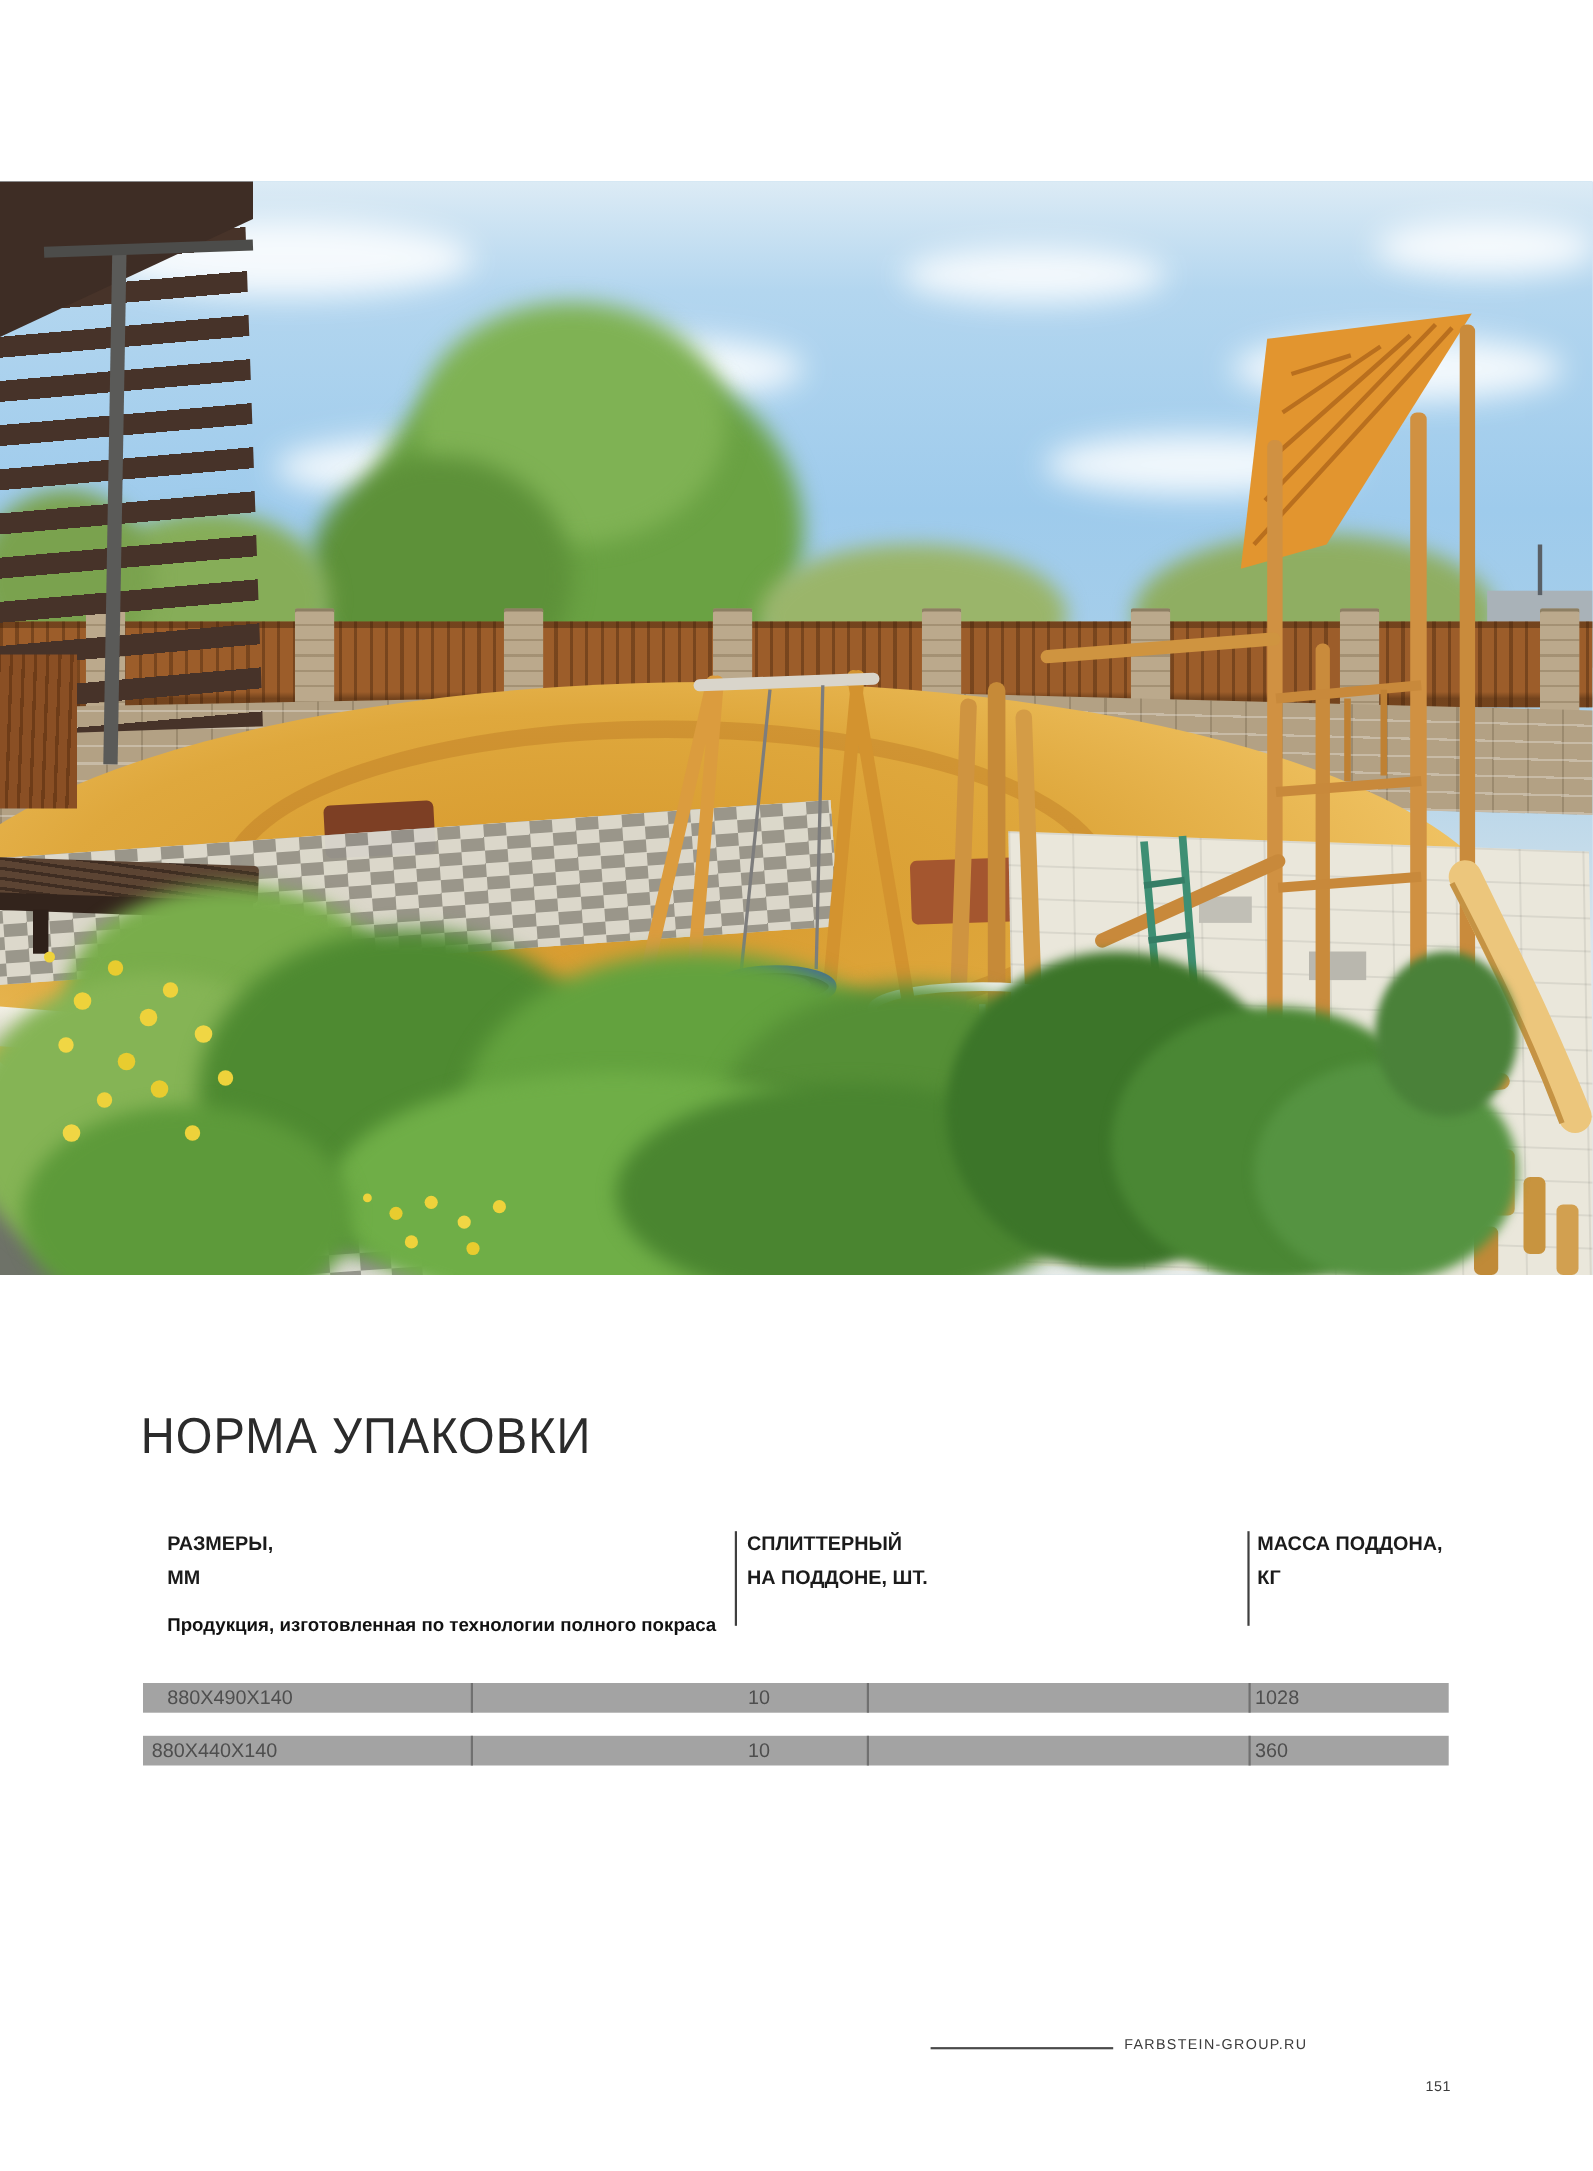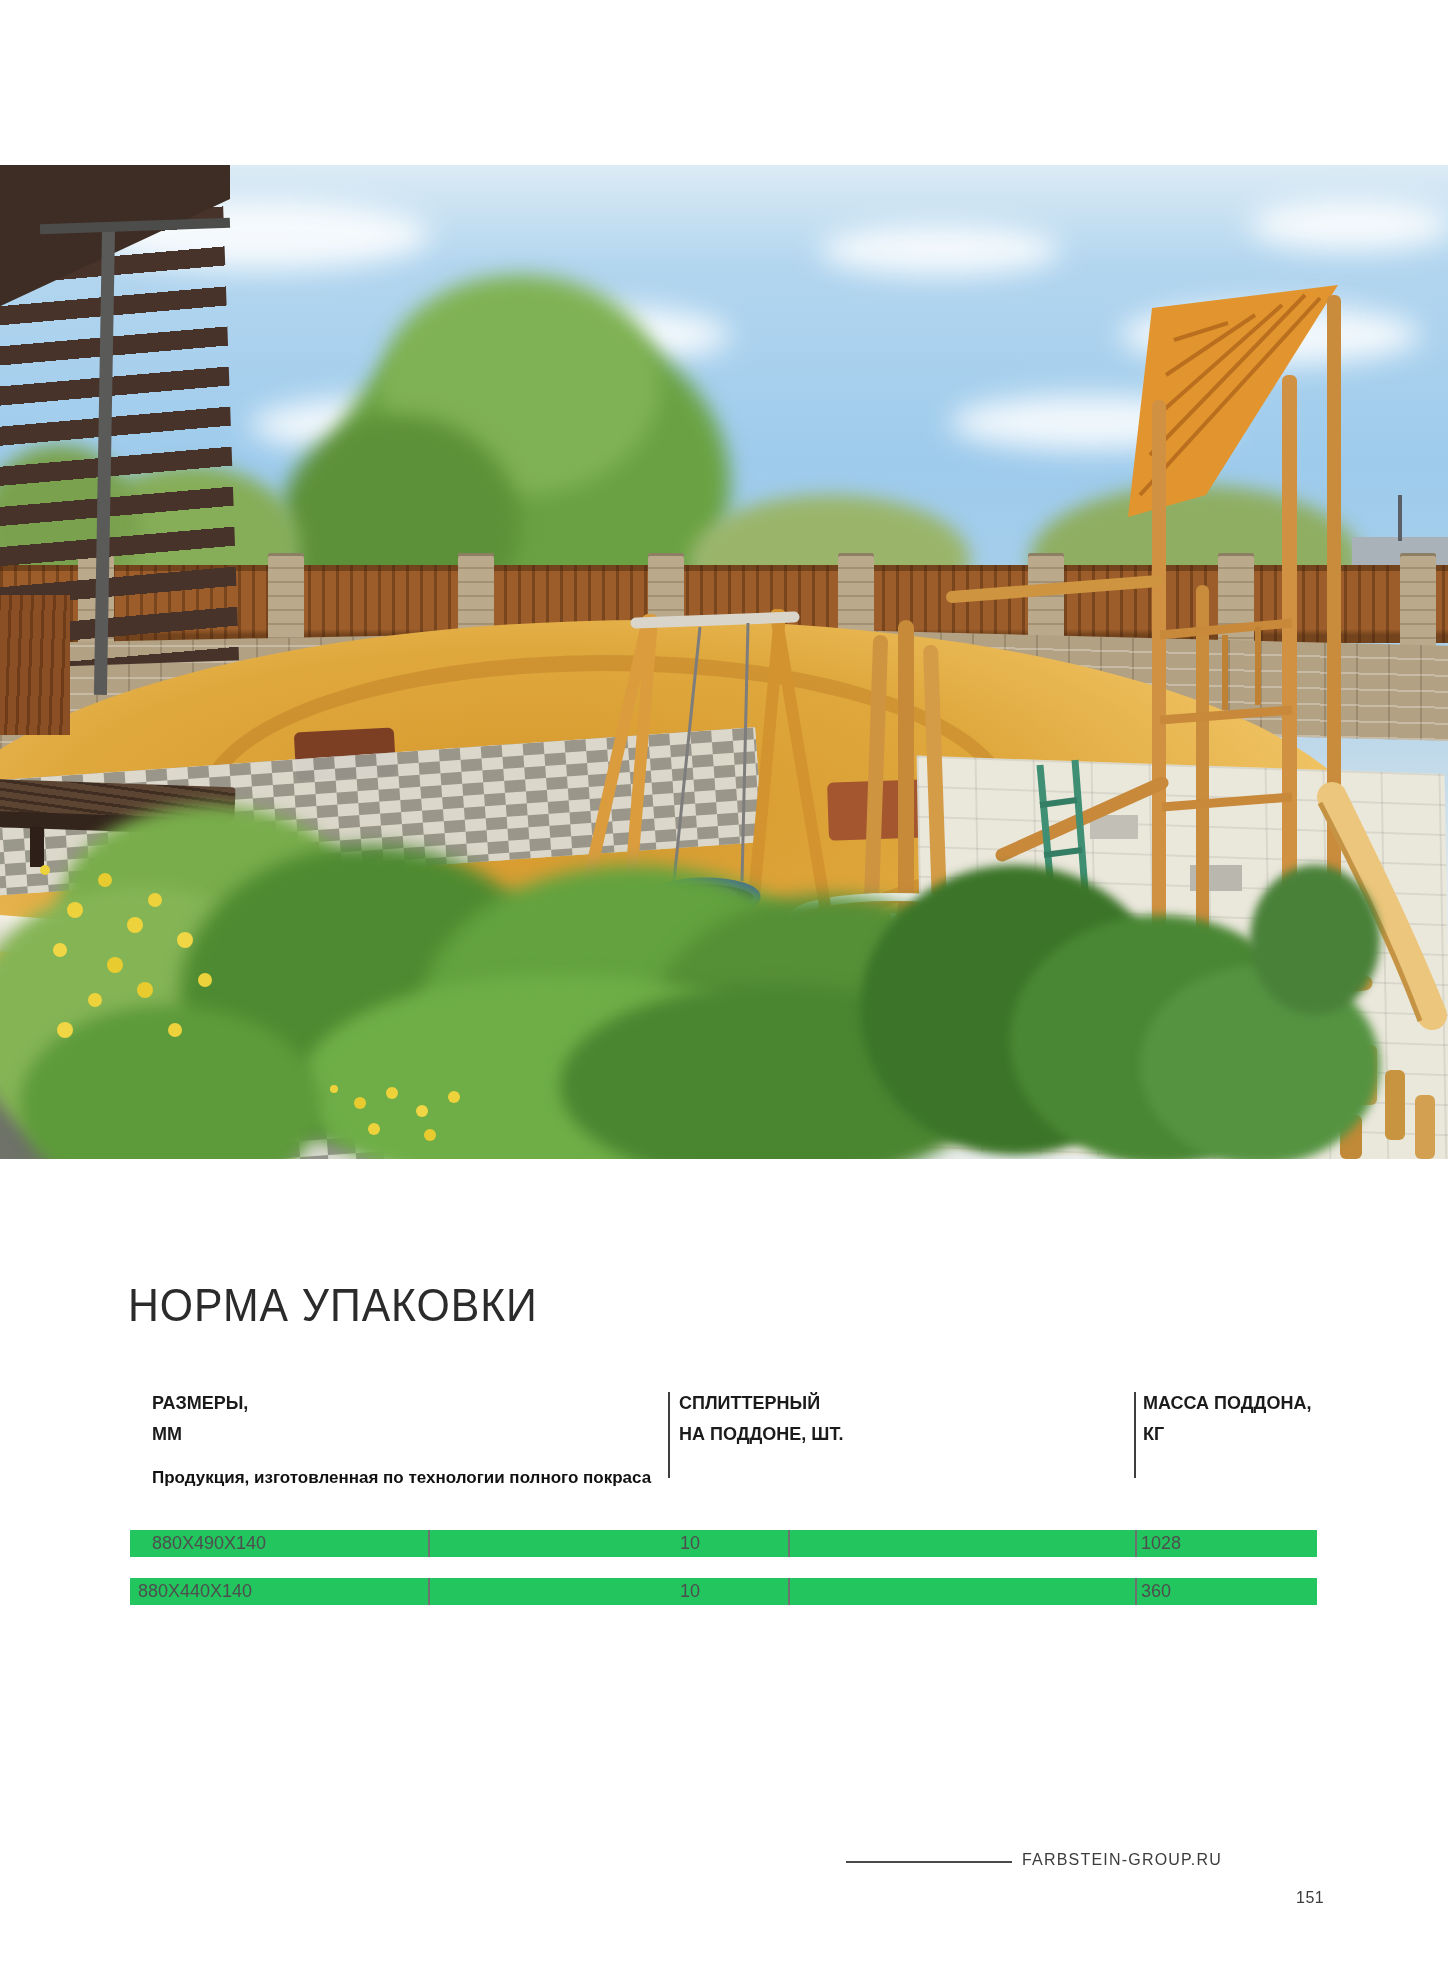--- a/index.html
+++ b/index.html
@@ -32,25 +32,25 @@
       linear-gradient(90deg,rgba(0,0,0,.07) 1.5px,rgba(0,0,0,0) 1.5px);
     background-size:100% 30px,58px 100%;}
   
   #page-title{left:128px;top:1278px;font-size:46px;font-weight:400;letter-spacing:1px;color:#2b2b2b;
     transform:scaleX(.93);transform-origin:left top;white-space:nowrap;}
   .colhead{font-size:18px;font-weight:bold;color:#1b1b1b;line-height:31px;white-space:nowrap;}
   .colhead span{display:block;}
   .vline{background:#3f3f3f;width:2px;}
   .technote{font-size:17px;font-weight:bold;color:#111;white-space:nowrap;}
   .sectitle{font-size:21px;font-weight:bold;color:#111;white-space:nowrap;letter-spacing:.2px;}
-  .grow{background:#22c55e;height:27px;}
+  .grow{background:#a3a3a3;height:27px;}
   .grow .cell{position:absolute;top:0;font-size:18px;color:#4e4e4e;line-height:27px;white-space:nowrap;}
   .grow .rline{position:absolute;top:0;width:2px;height:27px;background:#707070;}
   #footer-line{left:846px;top:1861px;width:166px;height:2px;background:#4a4a4a;}
-  .footer-text{font-size:16px;color:#3c3c3c;letter-spacing:1.2px;white-space:nowrap;}
+  .footer-text{font-size:13px;color:#3c3c3c;letter-spacing:1.2px;white-space:nowrap;}
 </style>
 </head>
 <body>
 
 <div id="page">
 
   <div id="photo" class="abs">
     <div id="sky" class="abs"></div>
 
     <div class="blob cloud" style="left:90px;top:35px;width:340px;height:70px;"></div>

